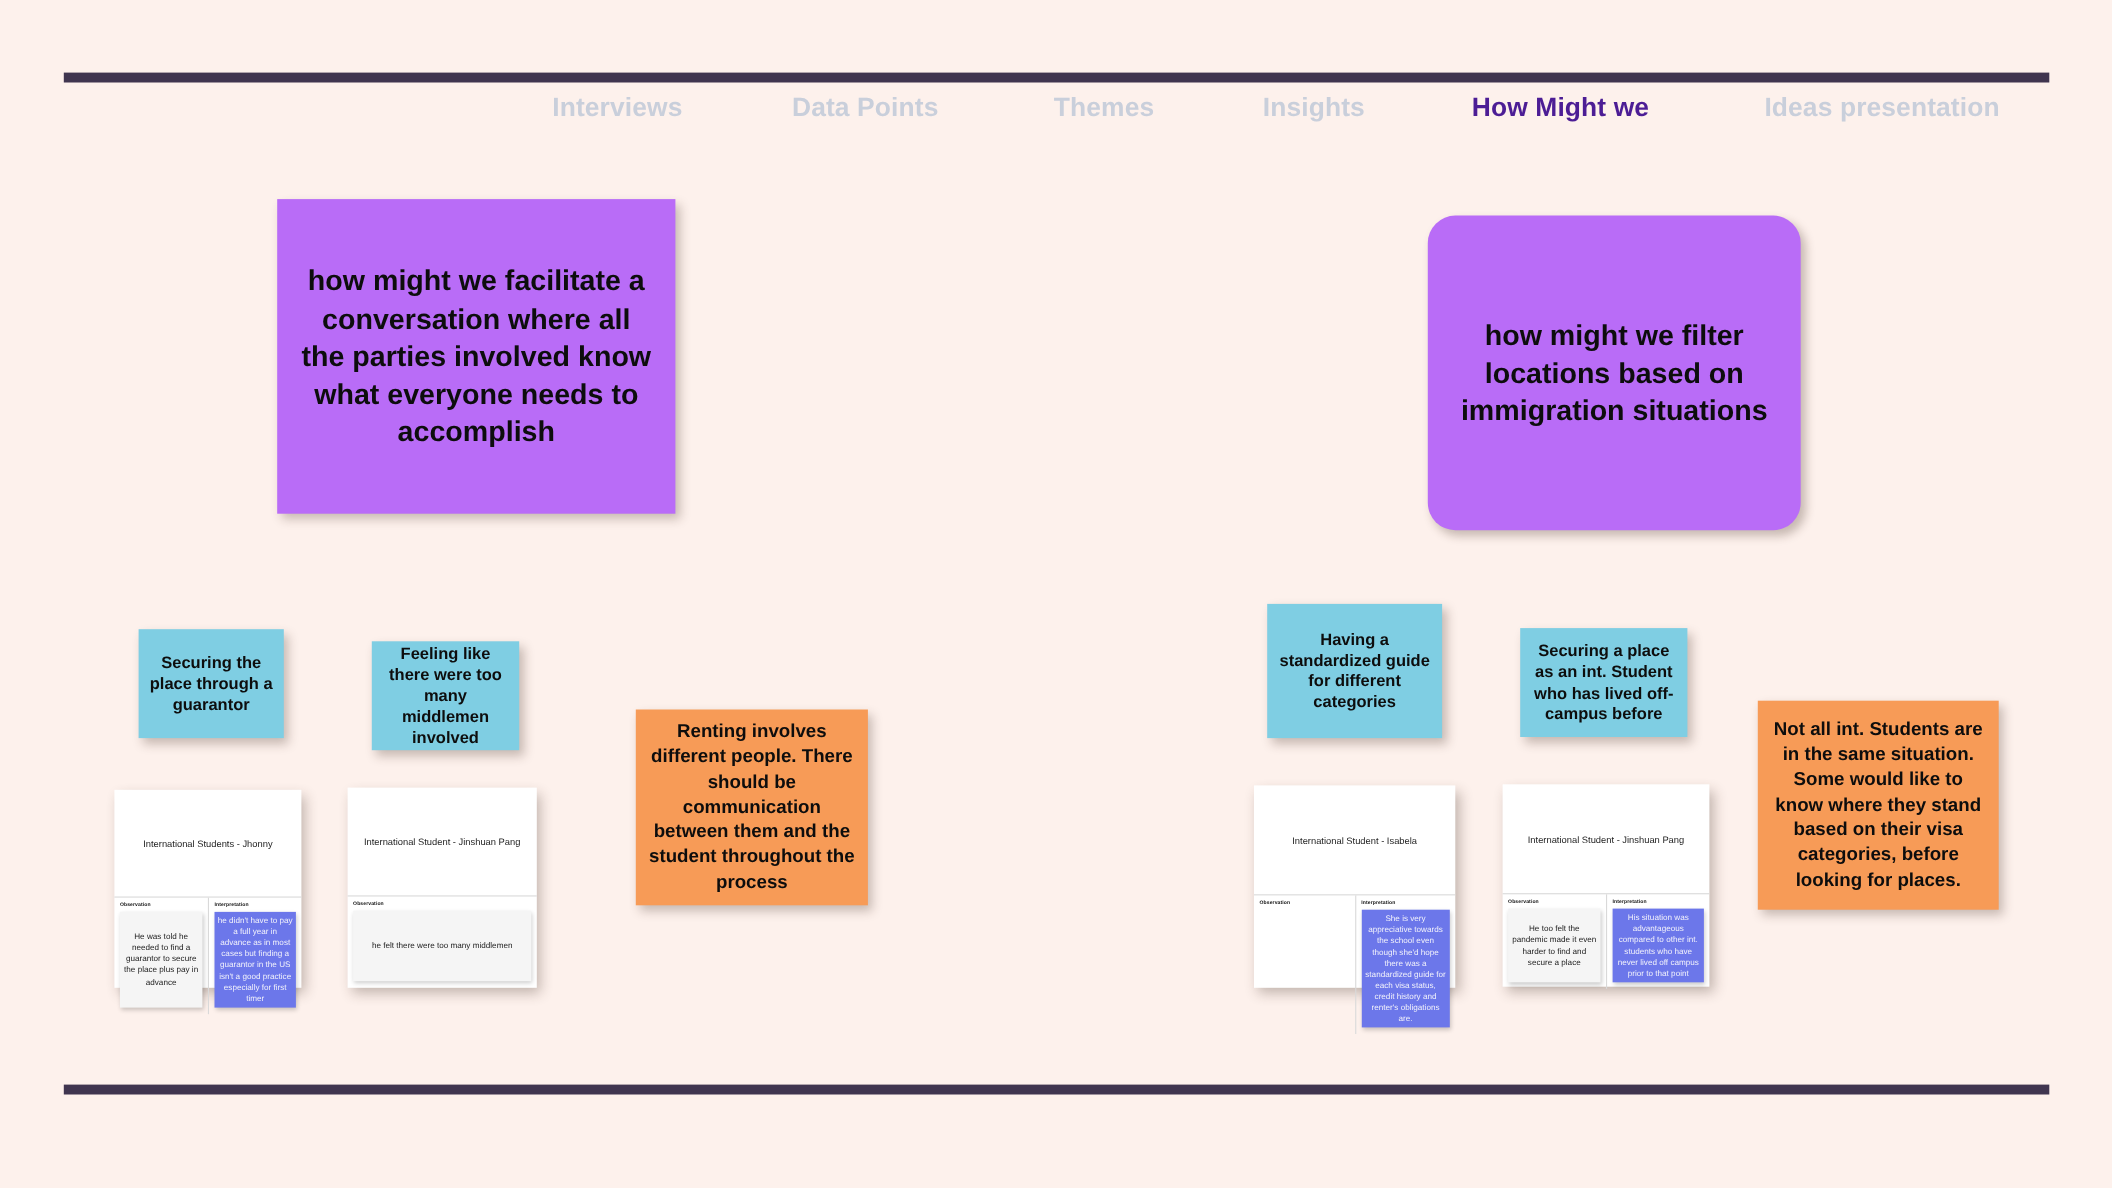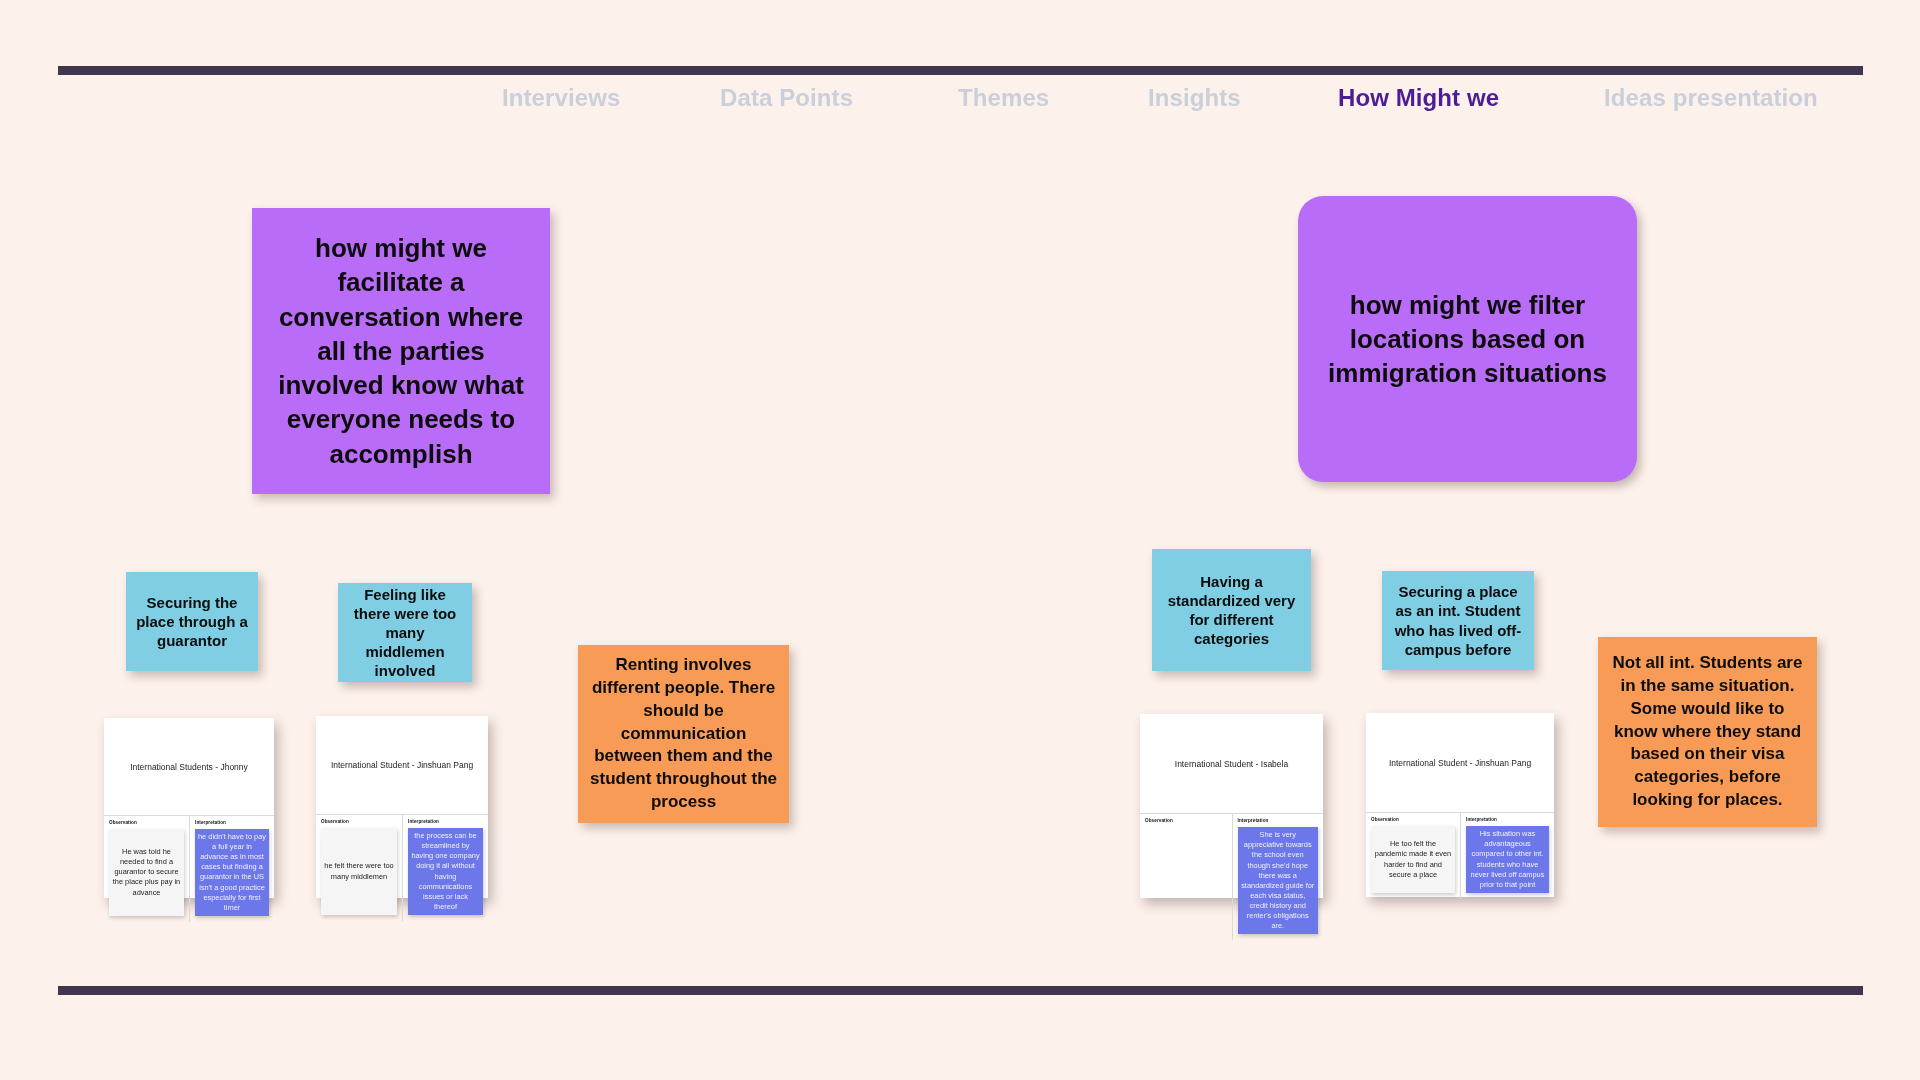--- a/index.html
+++ b/index.html
@@ -62,21 +62,21 @@
     font-weight: 700;
     color: #0d0d0d;
     line-height: 1.28;
     width: 100%;
   }
 
   .note.purple { background: #b96cf7; }
   .note.blue   { background: #7fcee3; }
   .note.orange { background: #f79b57; }
 
-  .hmw-1 { left: 252px; top: 208px; width: 298px; height: 286px; padding: 0 22px; }
+  .hmw-1 { left: 252px; top: 181px; width: 362px; height: 286px; padding: 0 22px; }
   .hmw-1 .note-text { font-size: 26px; line-height: 1.32; }
 
   .hmw-2 { left: 1298px; top: 196px; width: 339px; height: 286px; padding: 0 24px; border-radius: 25px; }
   .hmw-2 .note-text { font-size: 26px; line-height: 1.32; }
 
   .blue-1 { left: 126px; top: 572px; width: 132px; height: 99px; padding: 0 9px; }
   .blue-1 .note-text { font-size: 15px; }
 
   .blue-2 { left: 338px; top: 583px; width: 134px; height: 99px; padding: 0 8px; }
   .blue-2 .note-text { font-size: 15px; }
@@ -201,33 +201,29 @@
   </div>
 </div>
 
 <div class="rcard card-2">
   <div class="rcard-title">International Student - Jinshuan Pang</div>
   <div class="rcard-body">
     <div class="rcol">
       <div class="rcol-label">Observation</div>
       <div class="rcol-note observation">he felt there were too many middlemen</div>
     </div>
-    <div class="rcol">
-      <div class="rcol-label">Interpretation</div>
-      <div class="rcol-note interpretation">the process can be streamlined by having one company doing it all without having communications issues or lack thereof</div>
-    </div>
   </div>
 </div>
 
 <div class="note purple hmw-2">
   <div class="note-text">how might we filter locations based on immigration situations</div>
 </div>
 
 <div class="note blue blue-3">
-  <div class="note-text">Having a standardized very for different categories</div>
+  <div class="note-text">Having a standardized guide for different categories</div>
 </div>
 
 <div class="note blue blue-4">
   <div class="note-text">Securing a place as an int. Student who has lived off-campus before</div>
 </div>
 
 <div class="note orange orange-2">
   <div class="note-text">Not all int. Students are in the same situation. Some would like to know where they stand based on their visa categories, before looking for places.</div>
 </div>
 

